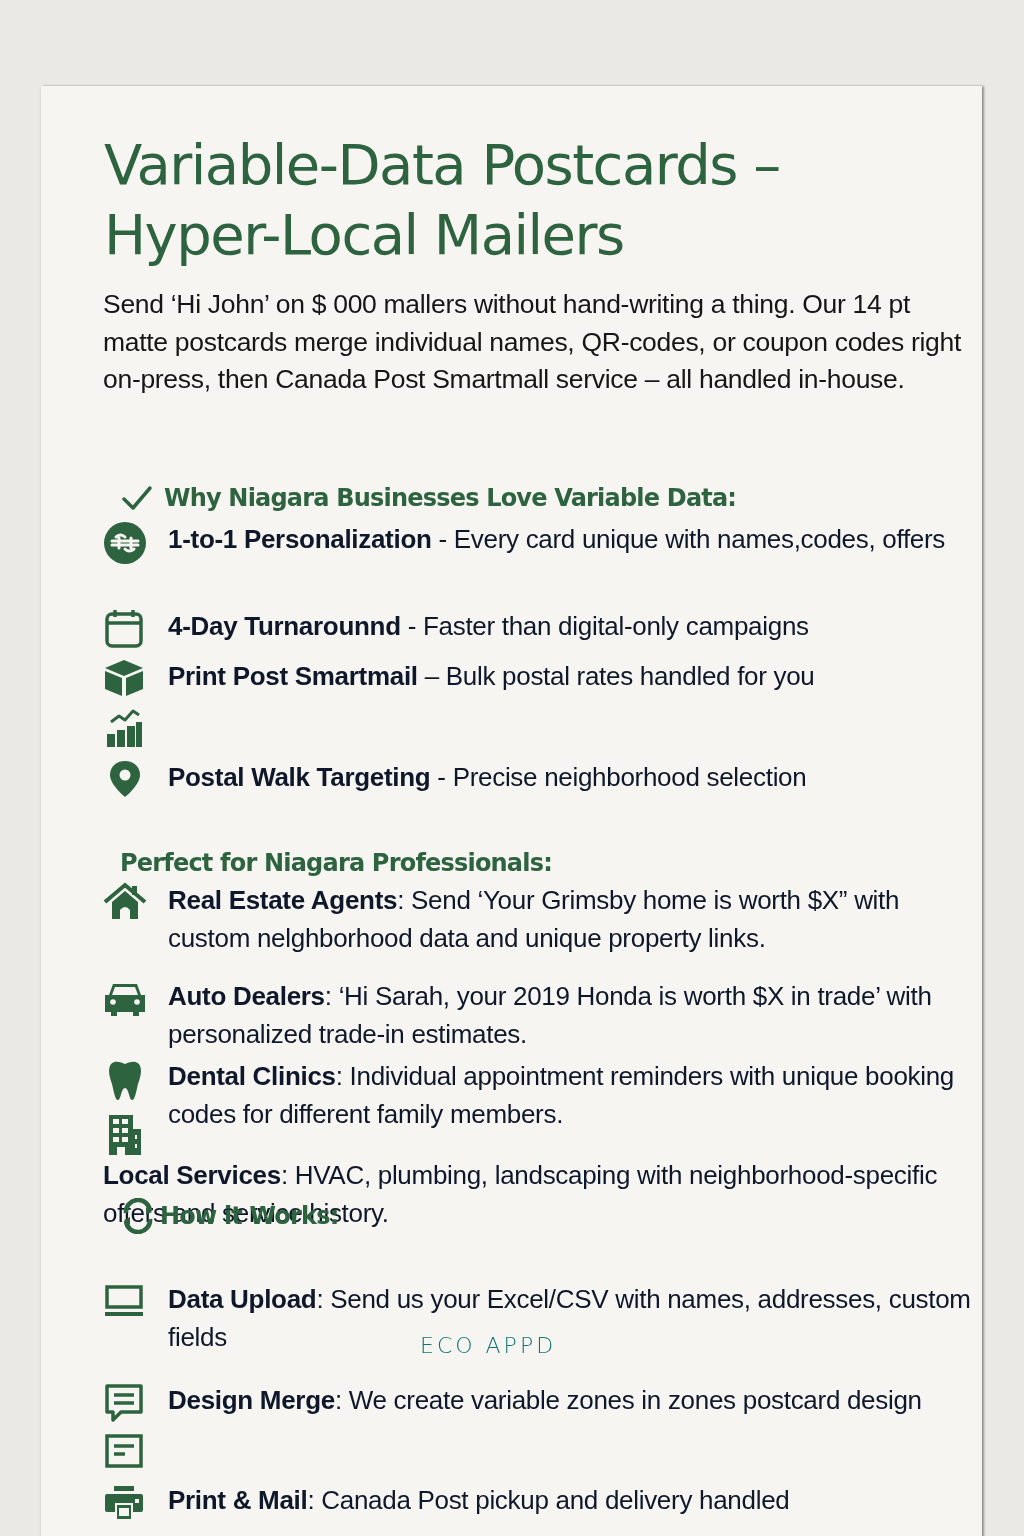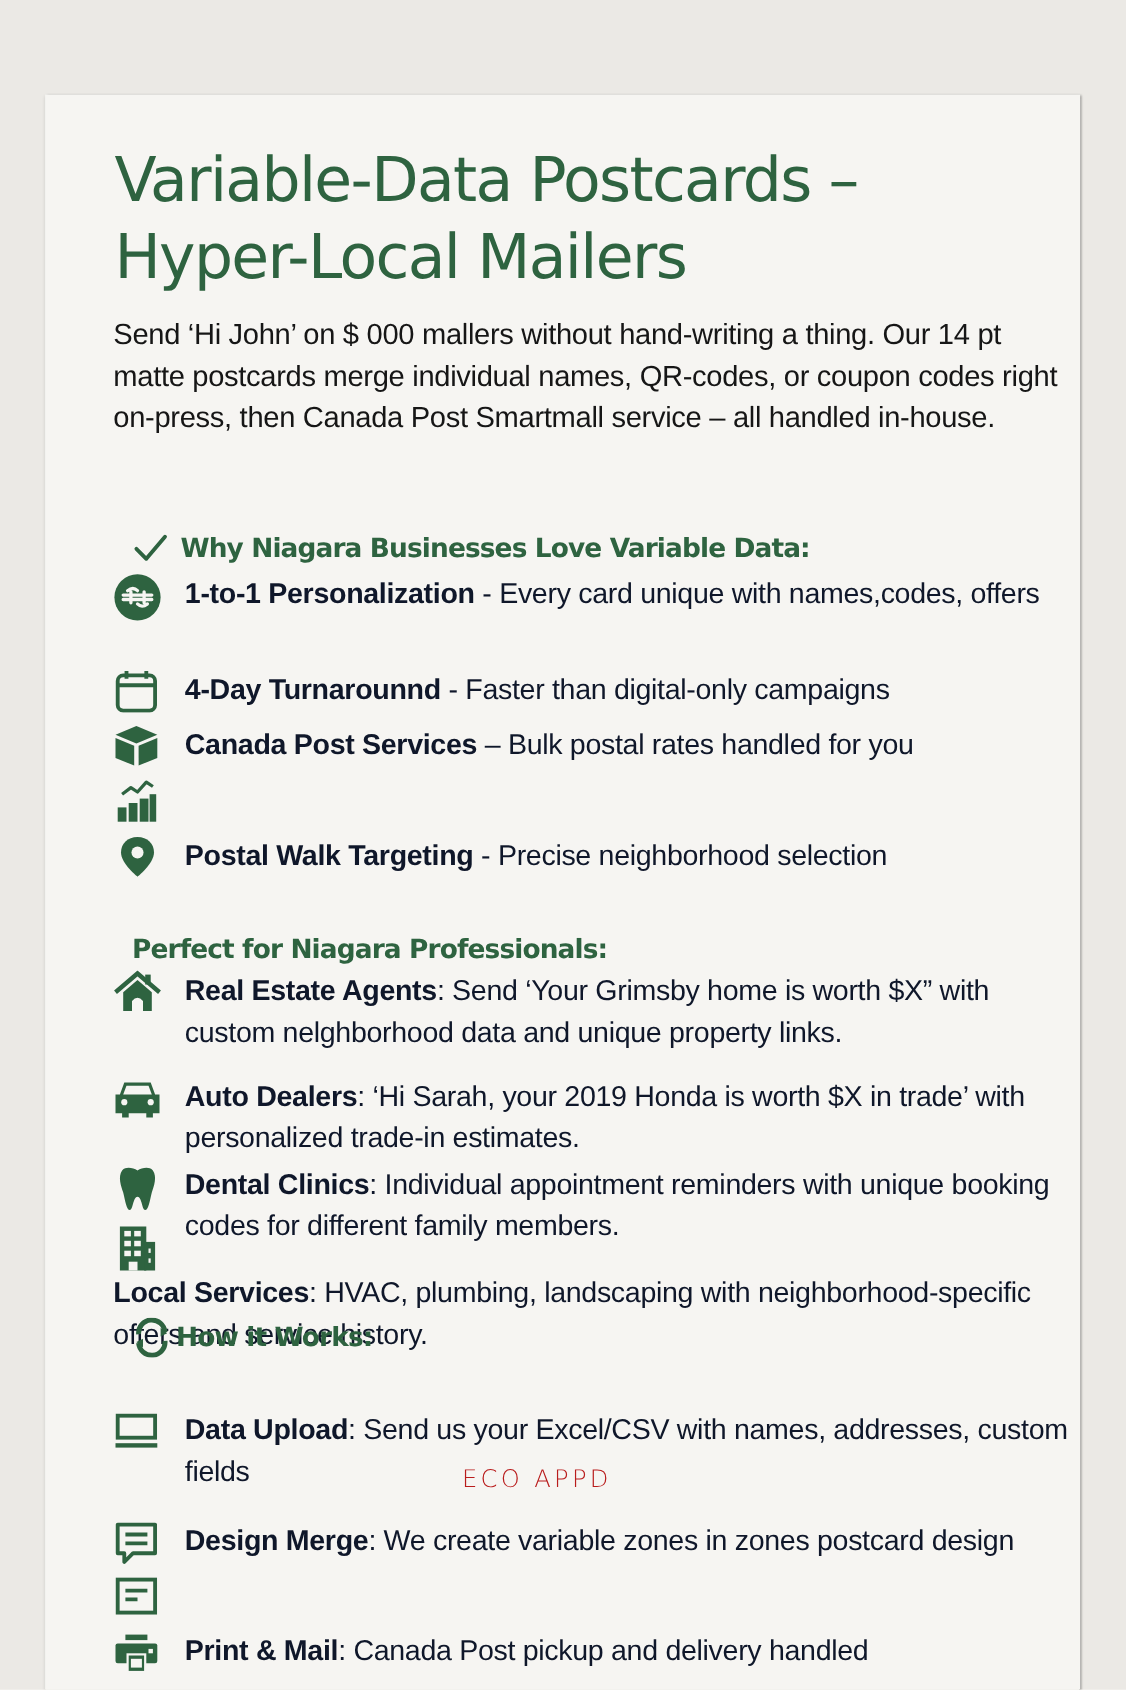--- a/index.html
+++ b/index.html
@@ -91,21 +91,21 @@
       letter-spacing: -0.3px;
       flex: 1;
     }
     .item .text .lead {
       font-weight: bold;
     }
     .watermark {
       position: absolute;
       left: 420px;
       top: 1333px;
-      color: #b91c1c;
+      color: #0f766e;
       font-size: 22px;
       letter-spacing: 3px;
       font-family: "DejaVu Sans", sans-serif;
       font-weight: 200;
     }
     svg { display: block; }
   </style>
 </head>
 <body>
 
@@ -148,21 +148,21 @@
 </div>
 
 <div class="item" style="top:658px;">
   <span class="icon">
     <svg width="44" height="40" viewBox="0 0 44 40">
         <path d="M21 2 L40 10 L21 18 L2 10 Z" fill="#2e6340"></path>
         <path d="M2 13 L19 20 V38 L2 31 Z" fill="#2e6340"></path>
         <path d="M23 20 L40 13 V31 L23 38 Z" fill="#2e6340"></path>
       </svg>
   </span>
-  <span class="text"><span class="lead">Canada Post Services</span><span> – Bulk postal rates handled for you</span></span>
+  <span class="text"><span class="lead">Print Post Smartmail</span><span> – Bulk postal rates handled for you</span></span>
 </div>
 
 <div class="item" style="top:708px;">
   <span class="icon">
     <svg width="44" height="40" viewBox="0 0 44 40">
         <path d="M8 14 L16 8 L22 12 L30 3 L36 7" stroke="#2e6340" stroke-width="3" fill="none" stroke-linejoin="round"></path>
         <rect x="4" y="26" width="8" height="13" fill="#2e6340"></rect>
         <rect x="14" y="22" width="8" height="17" fill="#2e6340"></rect>
         <rect x="24" y="18" width="8" height="21" fill="#2e6340"></rect>
         <rect x="33" y="14" width="6" height="25" fill="#2e6340"></rect>

